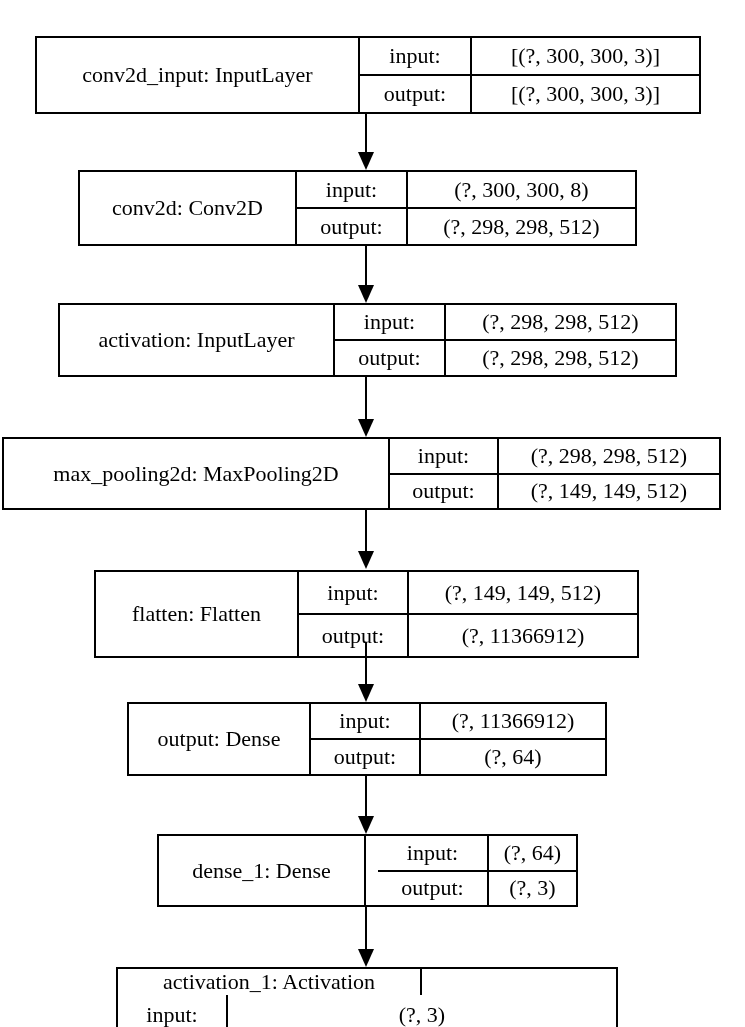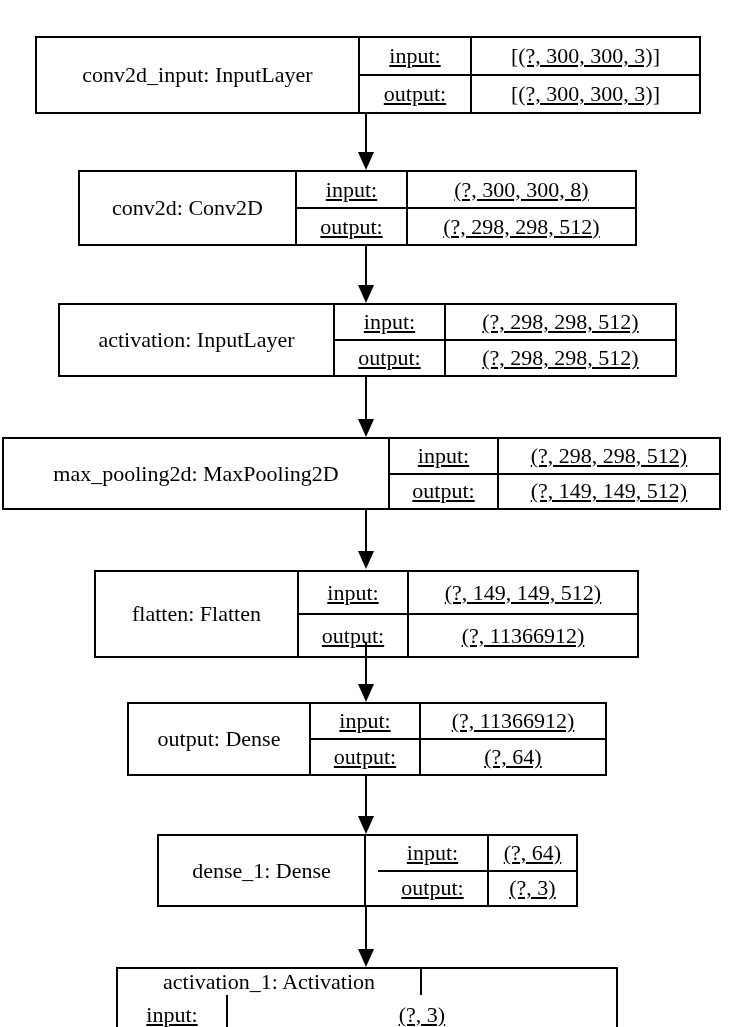--- a/index.html
+++ b/index.html
@@ -38,21 +38,20 @@
   .io-table {
     flex: 1;
     display: flex;
     flex-direction: column;
     min-width: 0;
   }
   .io-row {
     flex: 1;
     display: flex;
     min-height: 0;
-    text-decoration: underline;
   }
   .io-row.row-input {
     border-bottom: 2px solid #000000;
   }
   .io-label {
     display: flex;
     align-items: center;
     justify-content: center;
     border-right: 2px solid #000000;
     box-sizing: border-box;

